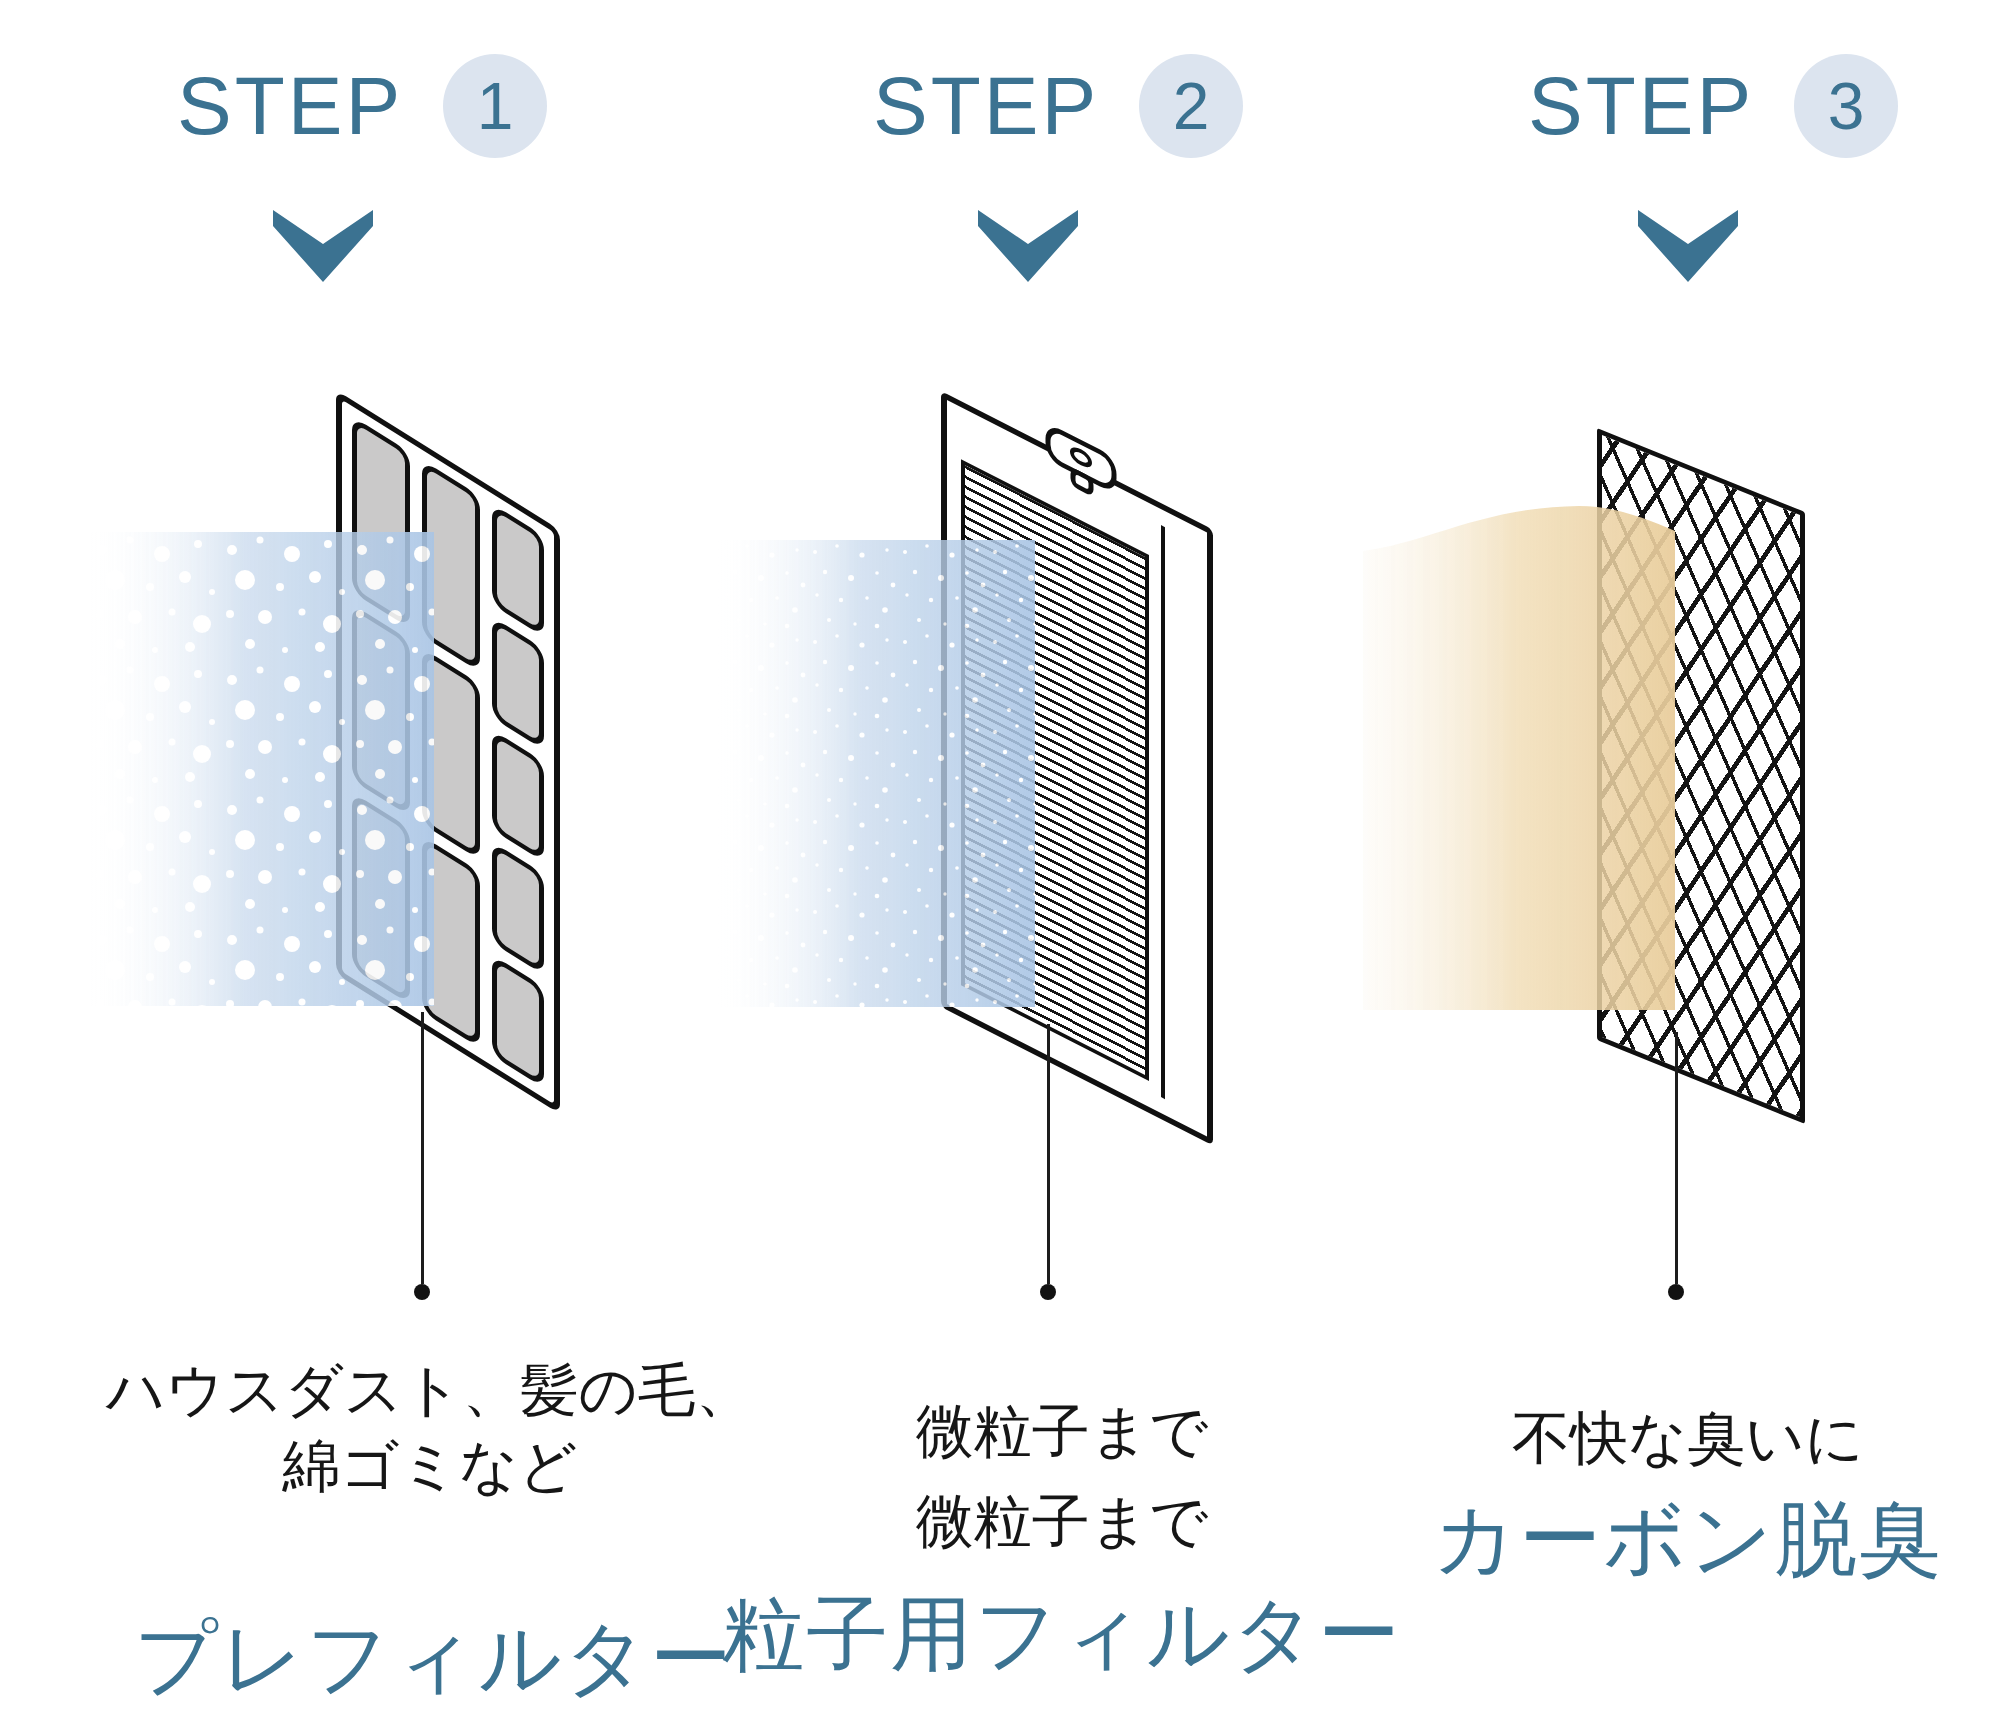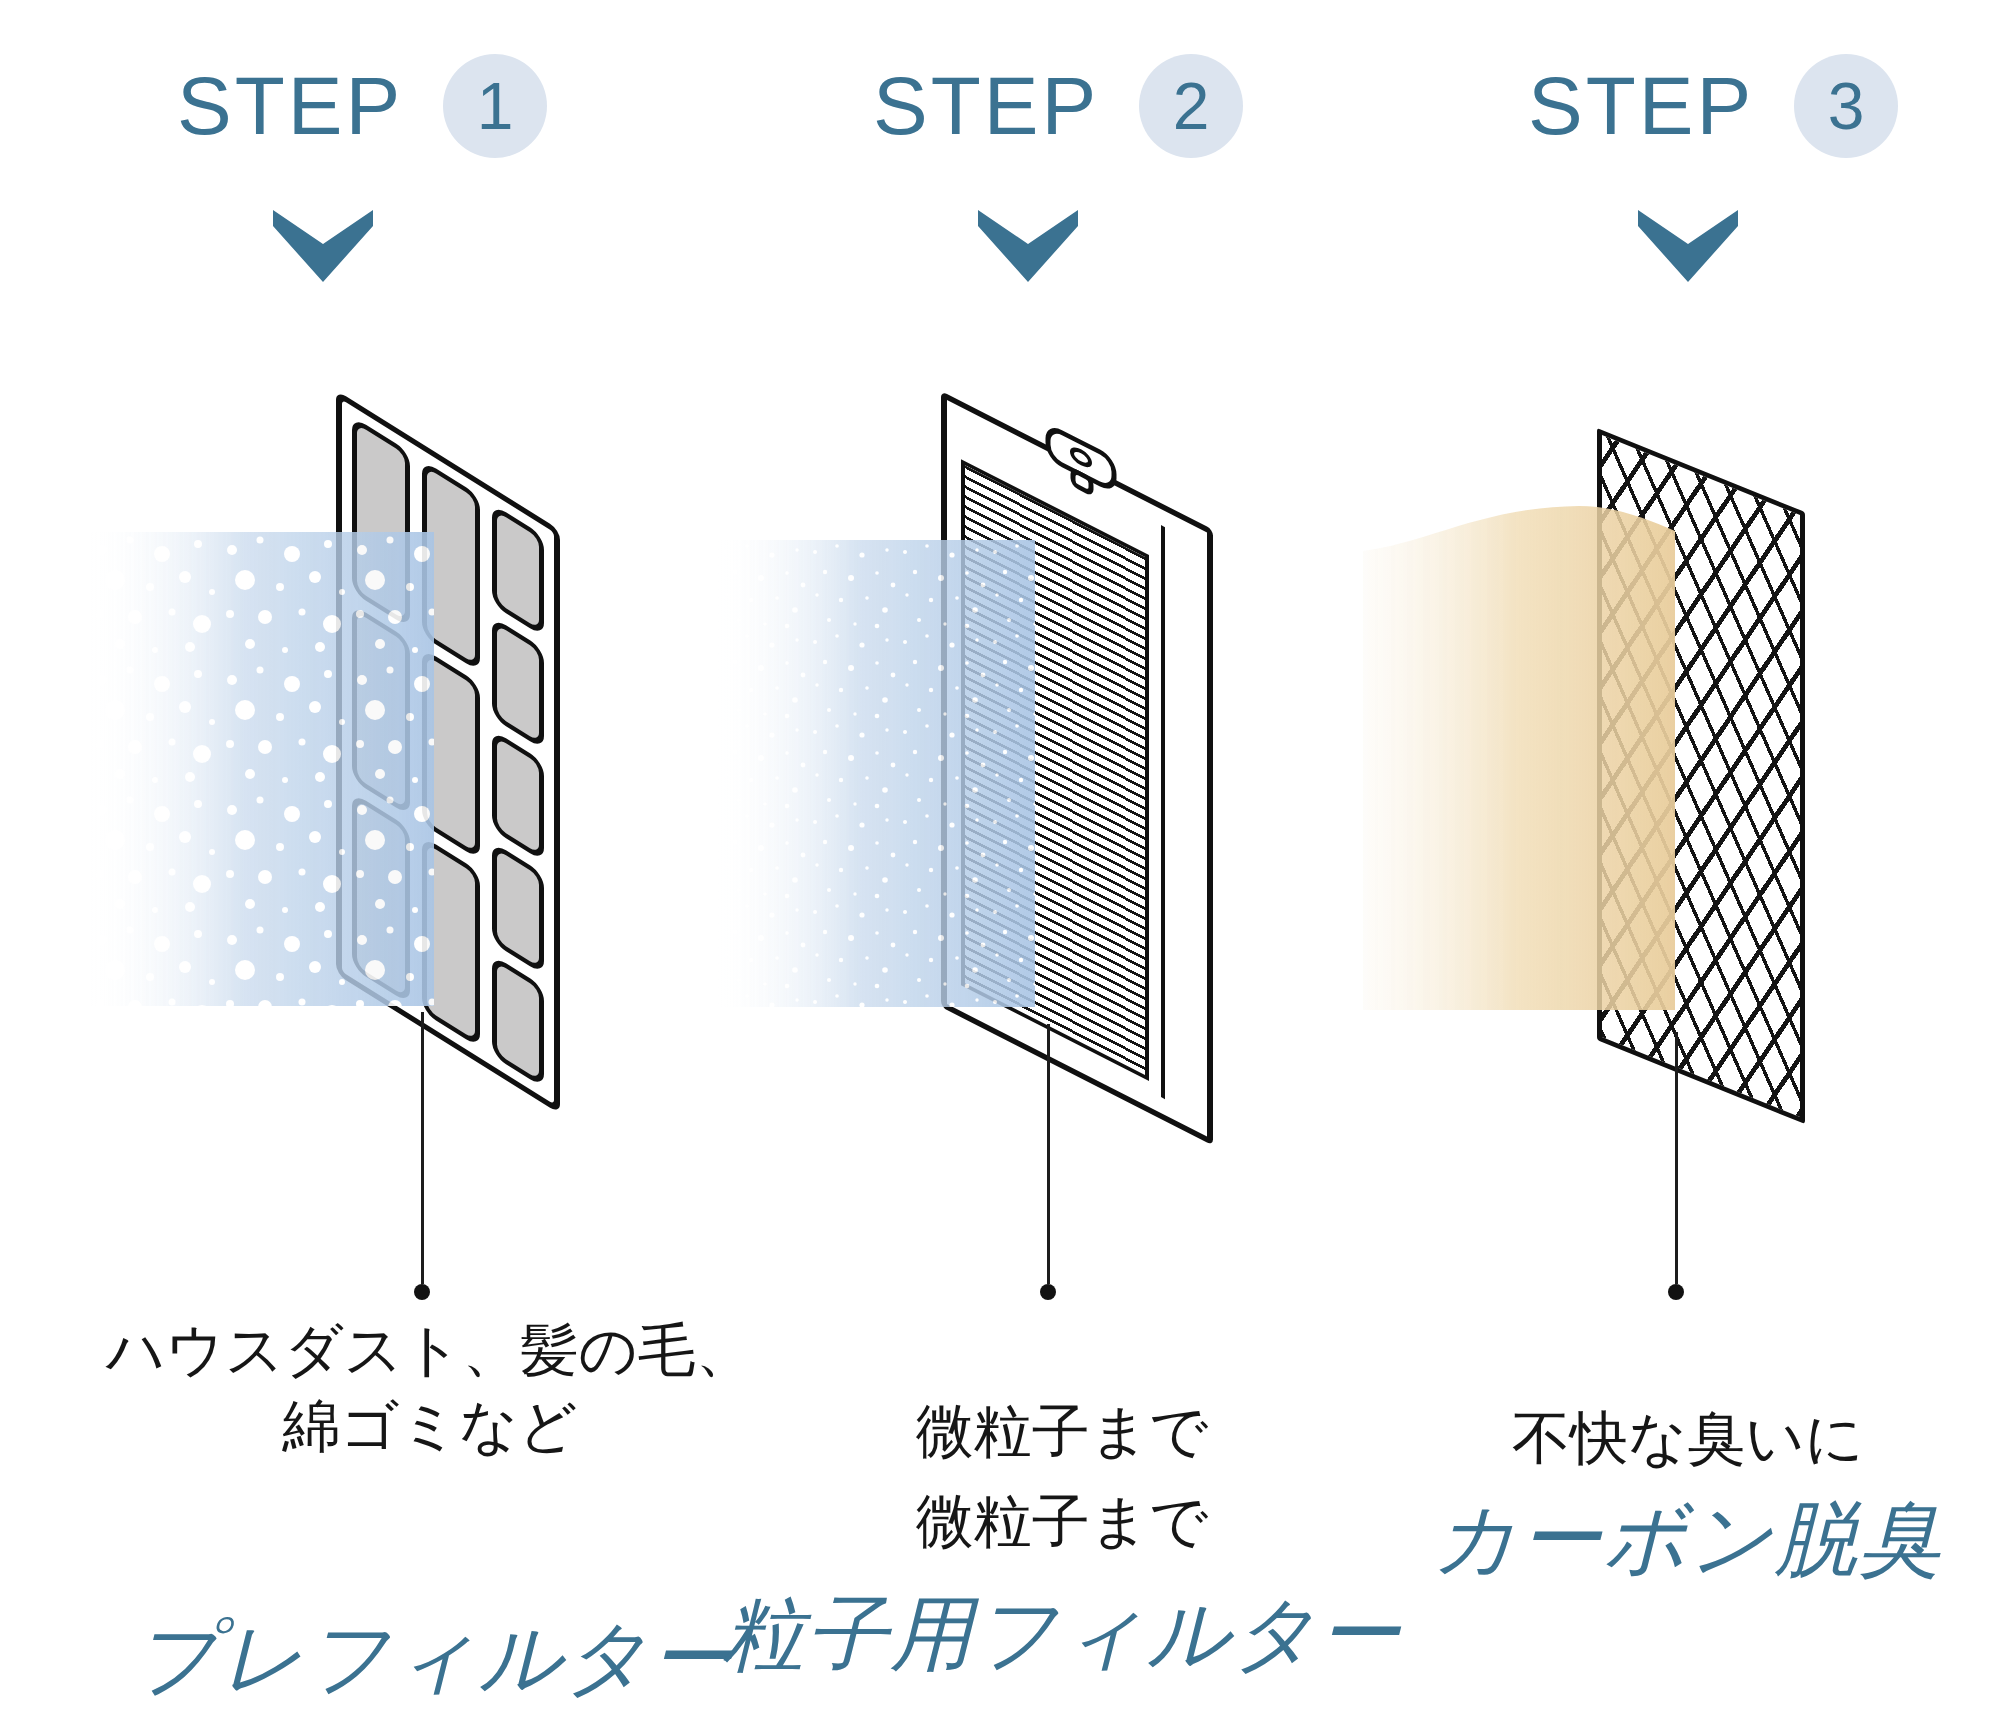--- a/index.html
+++ b/index.html
@@ -79,28 +79,28 @@
   #lead2 { left:1047px; top:1024px; height:260px; }
   #lead3 { left:1675px; top:1032px; height:252px; }
   .leader-dot { position:absolute; width:16px; height:16px; border-radius:50%; background:#121212; }
   #dot1 { left:414px;  top:1284px; } #dot2 { left:1040px; top:1284px; } #dot3 { left:1668px; top:1284px; }
 
   
   .desc {
     position:absolute; transform:translateX(-50%); text-align:center;
     color:var(--ink,#161616); font-size:58px; white-space:nowrap;
   }
-  #desc1 { left:430px;  top:1312px; line-height:76px; }
+  #desc1 { left:430px;  top:1352px; line-height:76px; }
   #desc2 { left:1062px; top:1386px; line-height:90px;text-align:center; }
   #desc3 { left:1688px; top:1388px; line-height:76px;margin-top:12px; }
   .desc span { display:block; }
 
   .fname {
     position:absolute; transform:translateX(-50%); text-align:center;
-    color:var(--teal,#3b7291); font-size:82px; white-space:nowrap; letter-spacing:2px;font-style:italic;
+    color:var(--teal,#3b7291); font-size:82px; white-space:nowrap; letter-spacing:2px;
   }
   #name1 { left:434px;  top:1604px; }
   #name2 { left:1062px; top:1580px; }
   #name3 { left:1688px; top:1488px; line-height:102px; }
   .fname span { display:block; }
 </style>
 </head>
 <body>
 
 <div class="stage">

